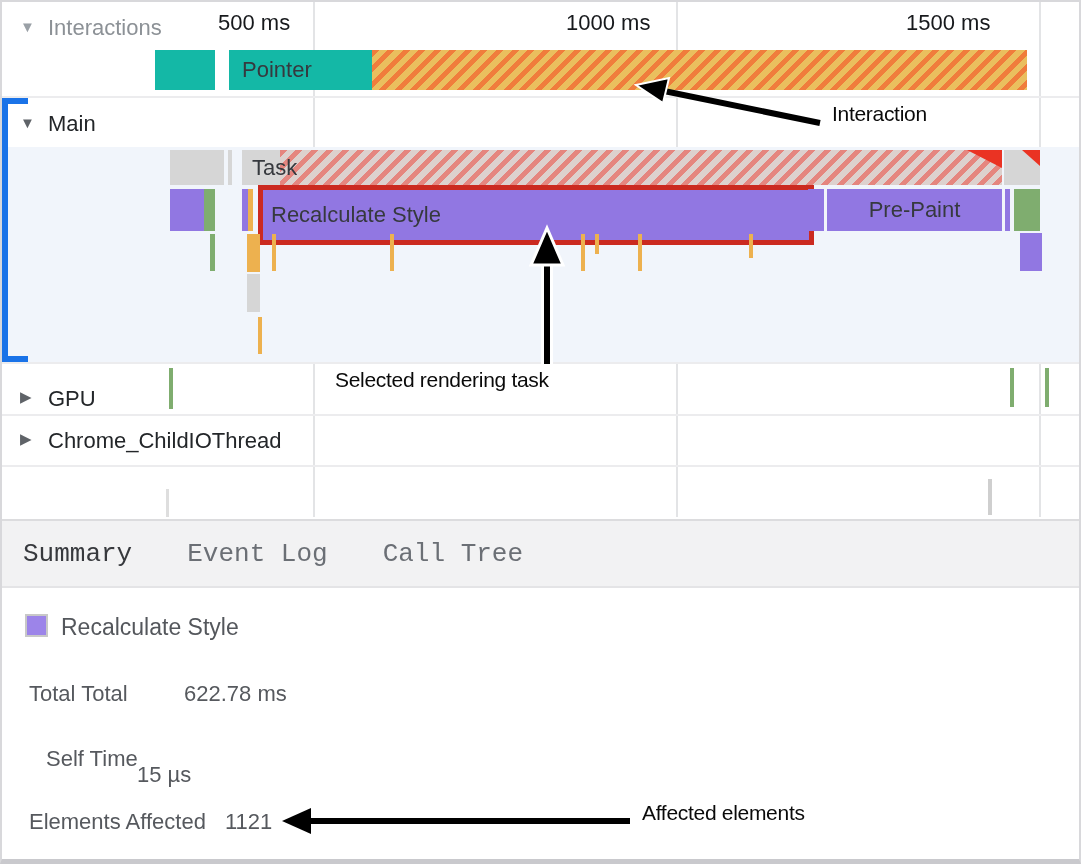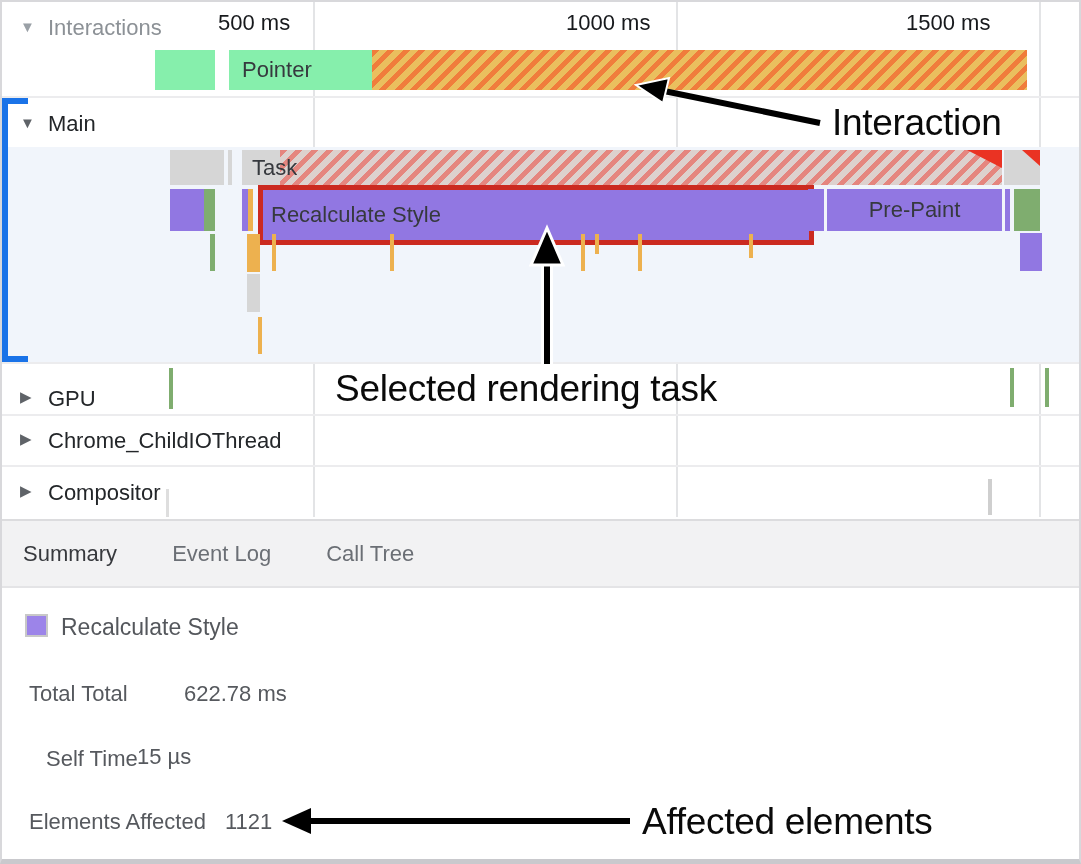--- a/index.html
+++ b/index.html
@@ -16,44 +16,44 @@
   .ruler-label{position:absolute;top:8px;font-size:22px;color:#17191c;}
   .track-label{position:absolute;font-size:22px;color:#232629;white-space:nowrap;}
   .track-label .tri{display:inline-block;font-size:15px;color:#5f6368;width:28px;vertical-align:middle;transform:translateY(-2px);}
   .track-label .txt{vertical-align:middle;}
   .interactions-label{color:#8c9196;}
   .interactions-label .tri{color:#9aa0a6;}
   .sep{position:absolute;left:0;width:100%;height:2px;background:#ececee;}
   .main-band{position:absolute;left:0;top:145px;width:100%;height:216px;background:#f1f5fb;}
   .bar{position:absolute;box-sizing:border-box;}
   .bar-label{font-size:22px;color:#36393e;white-space:nowrap;overflow:hidden;}
-  .yellow{background:#86efac;}
+  .yellow{background:#14b8a6;}
   .pointer-hatch{background:repeating-linear-gradient(135deg,#f07d3c 0 5px,#eabf5e 5px 11px);}
   .graybar{background:#d6d6d6;}
   .task-hatch{background:repeating-linear-gradient(135deg,#e5867f 0 5px,#ddd1ce 5px 11px);}
   .purple{background:#9177e2;}
   .green{background:#7fad6f;}
   .orangetick{background:#edb14f;}
   .tri-tr{position:absolute;background:#ea3323;clip-path:polygon(0 0,100% 0,100% 100%);}
   .selected-event{
     position:absolute;border:5px solid #cb2a20;background:#9177e2;
     display:flex;align-items:center;
   }
   .blue-bracket{position:absolute;background:#1a73e8;}
-  .annotation{position:absolute;font-size:37px;color:#0a0a0a;white-space:nowrap;letter-spacing:-0.3px;}
+  .annotation{position:absolute;font-size:21px;color:#0a0a0a;white-space:nowrap;letter-spacing:-0.3px;}
   .overlay-svg{position:absolute;left:0;top:0;pointer-events:none;}
   
   .tabbar{
     position:absolute;left:0;top:517px;width:100%;height:69px;box-sizing:border-box;
     background:#f2f2f3;border-top:2px solid #dcdcde;border-bottom:2px solid #e4e4e6;
     display:flex;align-items:center;
   }
   .tab{
     position:relative;height:100%;display:flex;align-items:center;
-    padding:8px 21px;font-size:22px;color:#6b6f75;cursor:default;
+    padding:8px 21px;font-size:26px;color:#6b6f75;cursor:default;font-family:Liberation Mono, monospace;
   }
   .tab.active{color:#37393d;}
   .tab-underline{position:absolute;left:0;bottom:-2px;height:6px;width:100%;background:#2578d8;}
   
   .summary-area{position:absolute;left:0;top:586px;width:100%;height:273px;background:#fff;}
   .sum-text{position:absolute;font-size:22px;color:#56595e;white-space:nowrap;}
   .swatch{position:absolute;width:23px;height:23px;box-sizing:border-box;border:2px solid #c8c8c8;background:#9c84e9;}
   .event-name{position:absolute;font-size:23px;color:#54575c;}
 </style>
 </head>
@@ -138,23 +138,20 @@
     <div class="bar green" style="left:167px;top:366px;width:4px;height:41px;"></div>
     <div class="bar green" style="left:1008px;top:366px;width:4px;height:39px;"></div>
     <div class="bar green" style="left:1043px;top:366px;width:4px;height:39px;"></div>
     <div class="sep" style="top:412px;"></div>
 
     <div class="track-label" style="left:18px;top:425px;">
       <span class="tri">▶</span><span class="txt">Chrome_ChildIOThread</span>
     </div>
     <div class="sep" style="top:463px;"></div>
 
-    <div class="track-label" style="left:18px;top:477px;">
-      <span class="tri">▶</span><span class="txt">Compositor</span>
-    </div>
     <div class="bar" style="left:986px;top:477px;width:4px;height:36px;background:#cfcfcf;"></div>
     <div class="bar" style="left:164px;top:487px;width:3px;height:28px;background:#dedede;"></div>
   </div>
 
   <div class="tabbar">
     <div class="tab active">
       <span>Summary</span>
       <div class="tab-underline"></div>
     </div>
     <div class="tab" style="margin-left:13px;">
@@ -166,21 +163,21 @@
   </div>
 
   <div class="summary-area">
     <div class="swatch" style="left:23px;top:26px;"></div>
     <div class="event-name" style="left:59px;top:26px;">Recalculate Style</div>
 
     <div class="sum-text" style="left:27px;top:93px;">Total Total</div>
     <div class="sum-text" style="left:182px;top:93px;">622.78 ms</div>
 
     <div class="sum-text" style="left:44px;top:158px;">Self Time</div>
-    <div class="sum-text" style="left:135px;top:156px;">15 µs</div>
+    <div class="sum-text" style="left:135px;top:174px;">15 µs</div>
 
     <div class="sum-text" style="left:27px;top:221px;">Elements Affected</div>
     <div class="sum-text" style="left:223px;top:221px;">1121</div>
   </div>
 
   <div class="annotation" style="left:830px;top:100px;">Interaction</div>
   <div class="annotation" style="left:333px;top:366px;">Selected rendering task</div>
   <div class="annotation" style="left:640px;top:799px;">Affected elements</div>
 
   <svg class="overlay-svg" width="1081" height="864" viewBox="0 0 1081 864">

